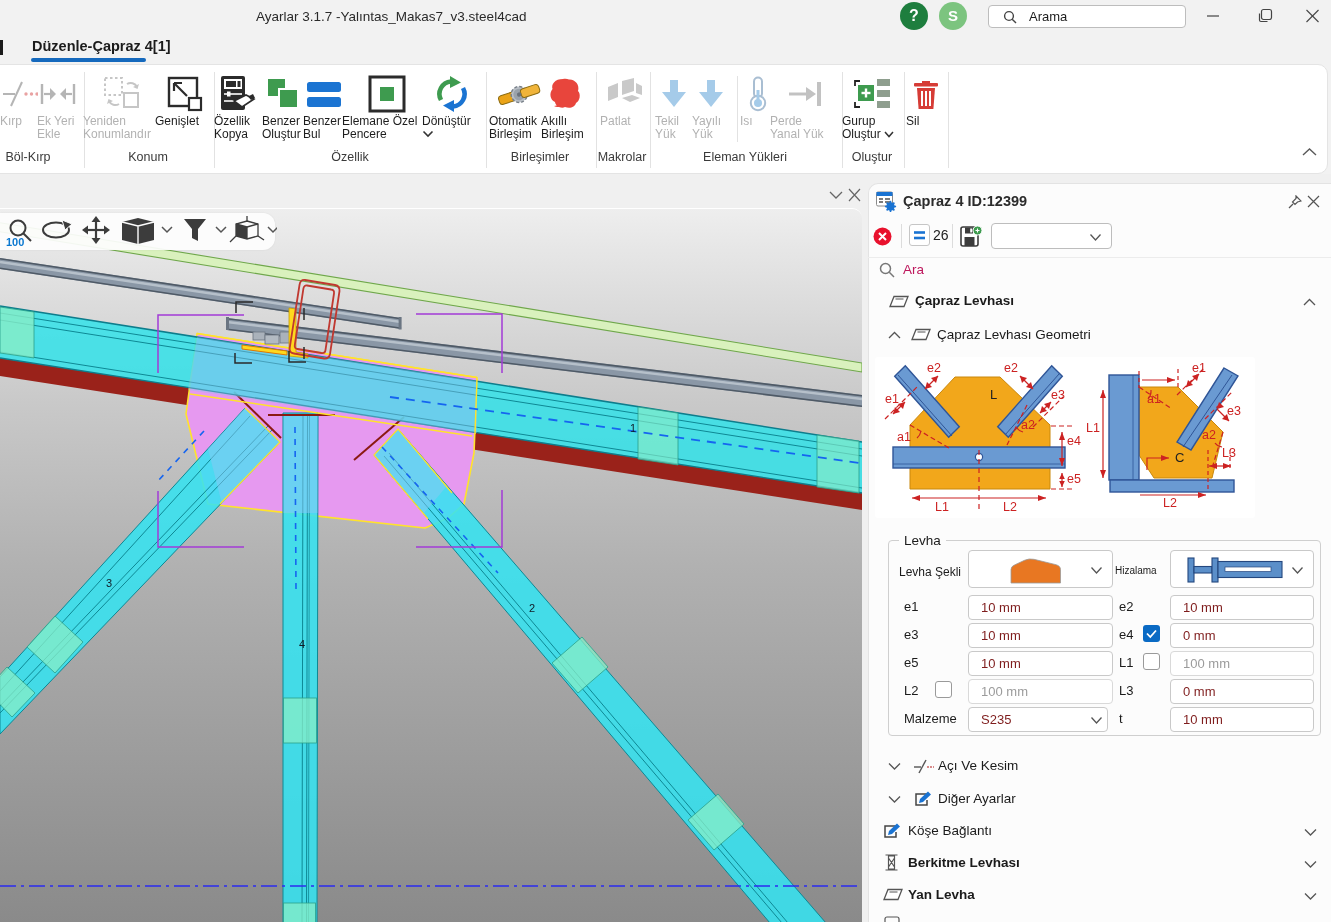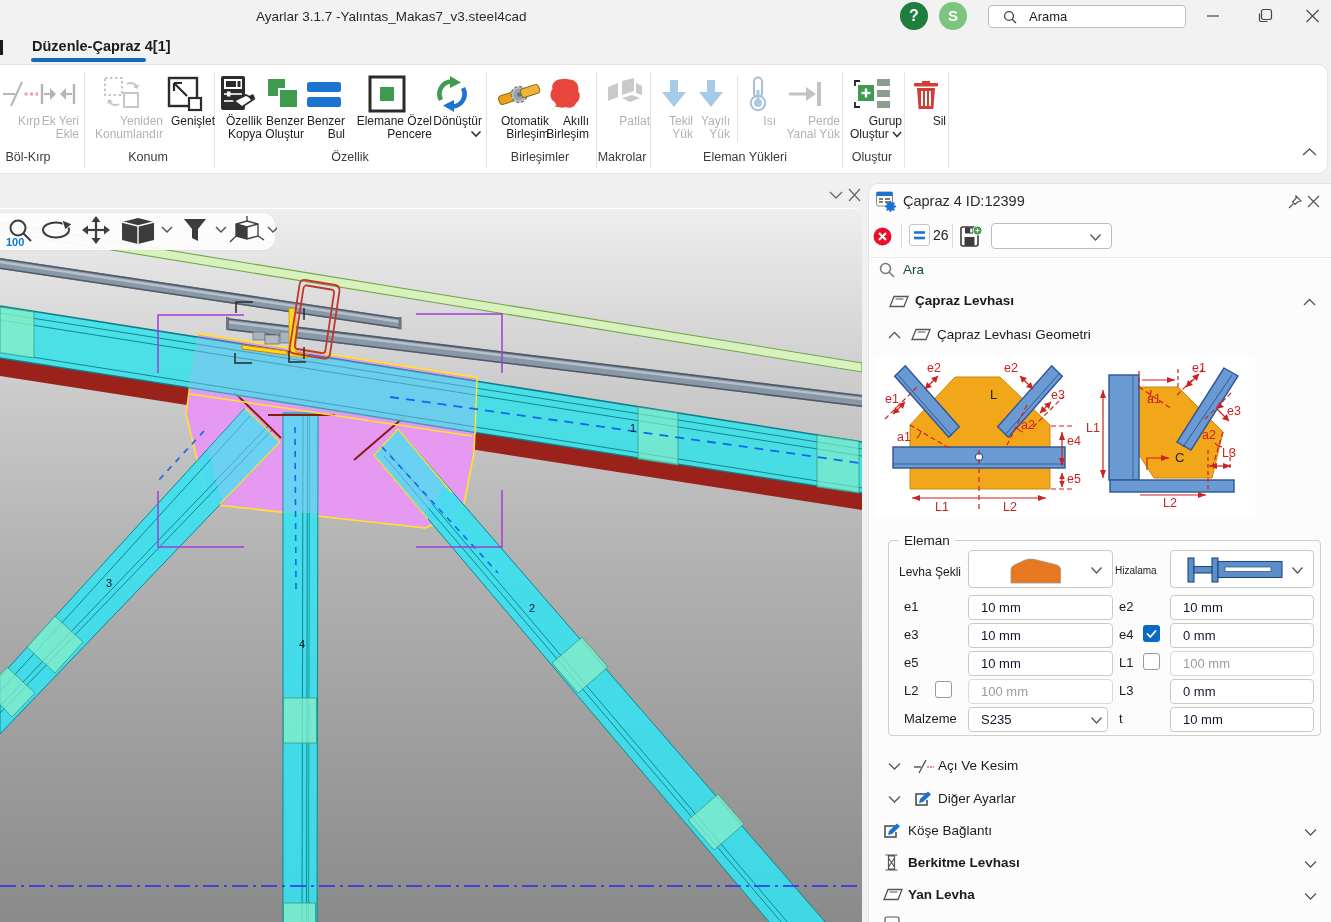--- a/index.html
+++ b/index.html
@@ -1,23 +1,23 @@
 <!DOCTYPE html>
 <html><head><meta charset="utf-8"><style>
 *{margin:0;padding:0;box-sizing:border-box}
 html,body{width:1331px;height:922px;overflow:hidden;background:#f2f2f2;font-family:"Liberation Sans",sans-serif;}
 .abs{position:absolute}
-.rb{position:absolute;top:74px;text-align:right}
+.rb{position:absolute;top:74px;text-align:left}
 .rb .ic{height:40px;display:flex;align-items:center;justify-content:center}
 .rb .lb{font-size:12px;line-height:13px;color:#1d1d1d;margin-top:1px;white-space:nowrap}
 .rb.dis .lb{color:#b2b2b2}
 .gsep{position:absolute;top:72px;height:96px;width:1px;background:#e2e2e2}
 .glab{position:absolute;top:150px;font-size:12.5px;color:#3a3a3a;white-space:nowrap;transform:translateX(-50%)}
 .field-lb{position:absolute;font-size:13px;color:#1b1b1b}
-.inp{position:absolute;height:25px;background:#fff;border:1px solid #c9c9c9;border-radius:4px;font-size:13px;color:#0f172a;line-height:23px;padding-left:12px}
+.inp{position:absolute;height:25px;background:#fff;border:1px solid #c9c9c9;border-radius:4px;font-size:13px;color:#7f1d1d;line-height:23px;padding-left:12px}
 .inp.off{color:#9b9b9b;border-color:#d9d9d9}
 .cbx{position:absolute;width:17px;height:17px;border-radius:3px}
 .sect{position:absolute;font-size:13.5px;color:#1b1b1b}
 </style></head><body>
 
 <div class="abs" style="left:0;top:0;width:1331px;height:62px;background:#f2f2f2"></div>
 <div class="abs" style="left:256px;top:9px;font-size:13.5px;color:#2a2a2a">Ayarlar 3.1.7 -Yalıntas_Makas7_v3.steel4cad</div>
 <div class="abs" style="left:900px;top:2px;width:28px;height:28px;border-radius:50%;background:#1e7e3e;color:#fff;font-size:16px;font-weight:bold;text-align:center;line-height:28px">?</div>
 <div class="abs" style="left:939px;top:2px;width:28px;height:28px;border-radius:50%;background:#7cc47f;color:#fff;font-size:15px;font-weight:bold;text-align:center;line-height:28px">S</div>
 <div class="abs" style="left:988px;top:5px;width:198px;height:23px;background:#fff;border:1px solid #bdbdbd;border-radius:4px">
@@ -445,21 +445,21 @@
     <line x1="9" y1="11" x2="14" y2="11" stroke="#444" stroke-width="1.4"></line>
     <circle cx="14.5" cy="15.5" r="4.2" fill="#1a73d2"></circle>
     <circle cx="14.5" cy="15.5" r="1.5" fill="#fff"></circle>
     <g stroke="#1a73d2" stroke-width="1.6">
       <line x1="14.5" y1="9.8" x2="14.5" y2="21"></line>
       <line x1="8.9" y1="15.5" x2="20.1" y2="15.5"></line>
       <line x1="10.6" y1="11.6" x2="18.4" y2="19.4"></line>
       <line x1="18.4" y1="11.6" x2="10.6" y2="19.4"></line>
     </g>
   </svg>
-<div class="abs" style="left:903px;top:193px;font-size:14.5px;font-weight:normal;color:#2b2b2b">Çapraz 4 ID:12399</div>
+<div class="abs" style="left:903px;top:193px;font-size:14.5px;font-weight:bold;color:#2b2b2b">Çapraz 4 ID:12399</div>
 <svg class="abs" style="left:1288px;top:195px" width="14" height="14" viewBox="0 0 14 14">
     <g fill="none" stroke="#555" stroke-width="1.2">
       <path d="M8 1 L13 6 L9.5 7 L7 9.5 L4.5 7 L8 3.5 Z"></path>
       <line x1="5" y1="9" x2="1" y2="13"></line>
     </g>
   </svg>
 <svg class="abs" style="left:1307px;top:195px" width="13" height="13" viewBox="0 0 13 13">
     <path d="M1 1 L12 12 M12 1 L1 12" stroke="#555" stroke-width="1.2"></path>
   </svg>
 
@@ -487,21 +487,21 @@
 <svg class="abs" style="left:97px;top:9px" width="13" height="9" viewBox="0 0 13 9">
       <path d="M1.5 1.5 L6.5 7 L11.5 1.5" fill="none" stroke="#555" stroke-width="1.3"></path>
     </svg>
   </div>
 <div class="abs" style="left:868px;top:257px;width:463px;height:1px;background:#ececec"></div>
 
 <svg class="abs" style="left:879px;top:262px" width="16" height="16" viewBox="0 0 16 16">
     <circle cx="6.5" cy="6.5" r="5" fill="none" stroke="#777" stroke-width="1.5"></circle>
     <line x1="10.3" y1="10.3" x2="15" y2="15" stroke="#777" stroke-width="1.5"></line>
   </svg>
-<div class="abs" style="left:903px;top:262px;font-size:13.5px;color:#14532d">Ara</div>
+<div class="abs" style="left:903px;top:262px;font-size:13.5px;color:#be185d">Ara</div>
 
 <svg class="abs" style="left:889px;top:295px" width="20" height="13" viewBox="0 0 20 13">
     <polygon points="5,1.5 19,1.5 15,11.5 1,11.5" fill="#fff" stroke="#555" stroke-width="1.3"></polygon>
     <line x1="6.5" y1="4" x2="14.5" y2="4" stroke="#555" stroke-width="1"></line>
   </svg>
 <div class="abs" style="left:915px;top:293px;font-size:13.5px;font-weight:bold;color:#1b1b1b">Çapraz Levhası</div>
 <svg class="abs" style="left:1302px;top:297px" width="15" height="10" viewBox="0 0 15 10">
     <path d="M2 8 L7.5 2.5 L13 8" fill="none" stroke="#555" stroke-width="1.3"></path>
   </svg>
 
@@ -629,21 +629,21 @@
 <text x="352" y="58">e3</text>
         <text x="327" y="82">a2</text>
         <text x="347" y="100">L3</text>
 <text x="288" y="150">L2</text>
 </g>
 <text x="300" y="105" font-family="Liberation Sans,sans-serif" font-size="13" fill="#222">C</text>
 </g>
 </svg>
 
 <div class="abs" style="left:888px;top:540px;width:433px;height:196px;border:1px solid #cfcfcf;border-radius:4px"></div>
-<div class="abs" style="left:899px;top:533px;background:#fcfcfc;padding:0 5px;font-size:13.5px;color:#1b1b1b">Eleman</div>
+<div class="abs" style="left:899px;top:533px;background:#fcfcfc;padding:0 5px;font-size:13.5px;color:#1b1b1b">Levha</div>
 <div class="field-lb" style="left:899px;top:565px;font-size:12px">Levha Şekli</div>
 <div class="abs" style="left:968px;top:550px;width:145px;height:38px;background:#fff;border:1px solid #c9c9c9;border-radius:4px">
 <svg class="abs" style="left:40px;top:5px" width="55" height="28" viewBox="0 0 55 28">
       <path d="M2 27 V13.5 Q2 10.5 5.5 9 L15.5 4.3 Q20 2.2 25 3.3 L47 8.7 Q51.5 10 51.5 13.5 V27 Z" fill="#e87722" stroke="#9a9a9a" stroke-width="0.8"></path>
     </svg>
 <svg class="abs" style="left:121px;top:15px" width="13" height="9" viewBox="0 0 13 9">
       <path d="M1.5 1.5 L6.5 7 L11.5 1.5" fill="none" stroke="#555" stroke-width="1.3"></path>
     </svg>
   </div>
 <div class="field-lb" style="left:1115px;top:565px;font-size:10px">Hizalama</div>

